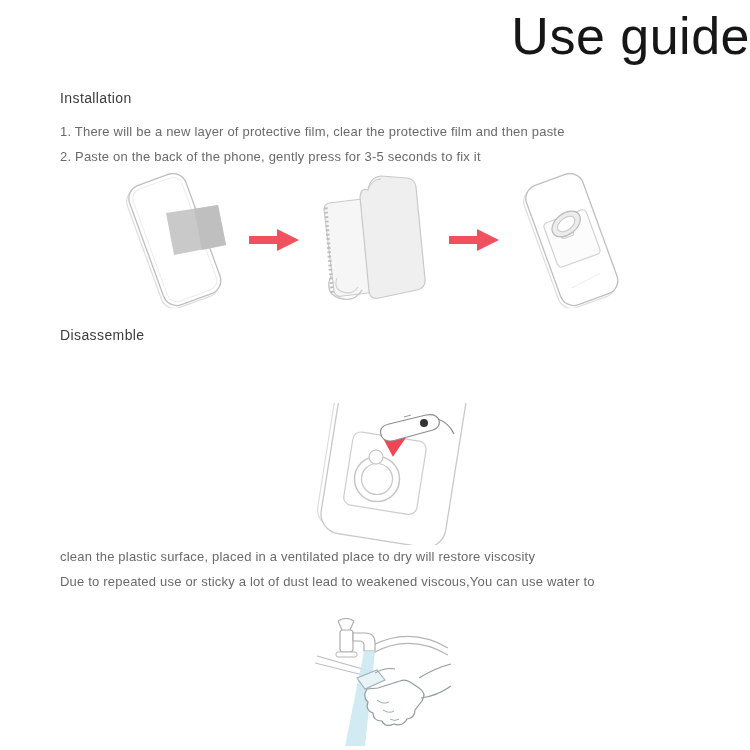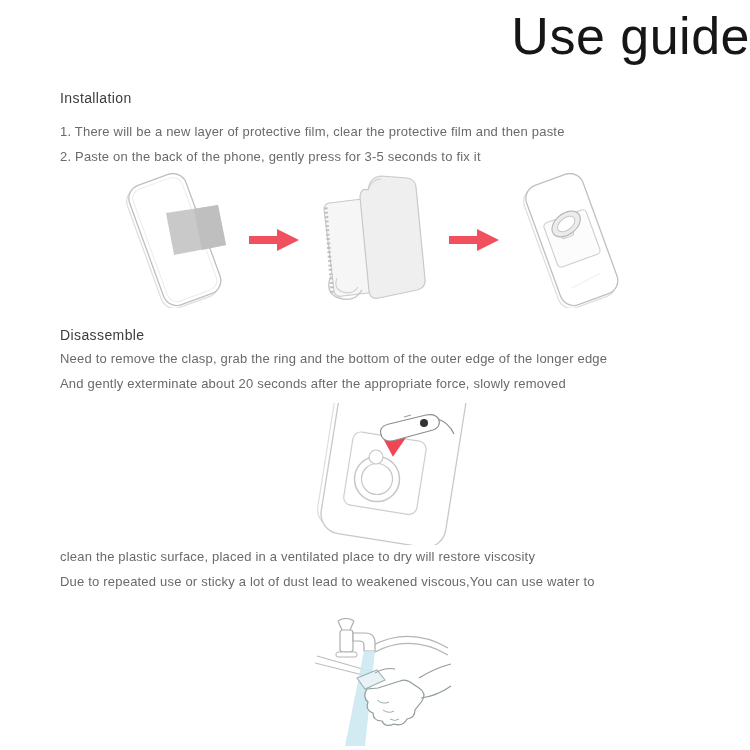--- a/index.html
+++ b/index.html
@@ -85,24 +85,20 @@
         <g transform="rotate(-18 57 50)">
           <ellipse cx="57" cy="50" rx="16" ry="10.5" fill="#ececec" stroke="#b9b9b9" stroke-width="1.2"></ellipse>
           <ellipse cx="57" cy="50" rx="10" ry="6" fill="#fff" stroke="#c6c6c6" stroke-width="1"></ellipse>
         </g>
         <path d="M40 112 l32 -4" stroke="#ececec" stroke-width="1" fill="none"></path>
       </g>
     </svg>
   </div>
 
   <div class="section-heading h-disassemble">Disassemble</div>
-  <div class="section-lines l-disassemble">
-    <p>Need to remove the clasp, grab the ring and the bottom of the outer edge of the longer edge</p>
-    <p>And gently exterminate about 20 seconds after the appropriate force, slowly removed</p>
-  </div>
 
   <svg class="illo illo-disassemble" width="180" height="142" viewBox="0 0 180 142">
     <g transform="rotate(9 90 70)">
       <rect x="24" y="-34" width="126" height="168" rx="20" fill="#fff" stroke="#dedede" stroke-width="1.2"></rect>
       <rect x="28" y="-30" width="126" height="168" rx="20" fill="#fff" stroke="#c8c8c8" stroke-width="1.3"></rect>
       <rect x="48" y="34" width="74" height="74" rx="8" fill="#fff" stroke="#cecece" stroke-width="1.2"></rect>
     </g>
     <circle cx="77" cy="76" r="22.5" fill="none" stroke="#c6c6c6" stroke-width="1.5"></circle>
     <circle cx="77" cy="76" r="15.5" fill="none" stroke="#c6c6c6" stroke-width="1.2"></circle>
     <circle cx="76" cy="54" r="7" fill="#fff" stroke="#c6c6c6" stroke-width="1.2"></circle>

